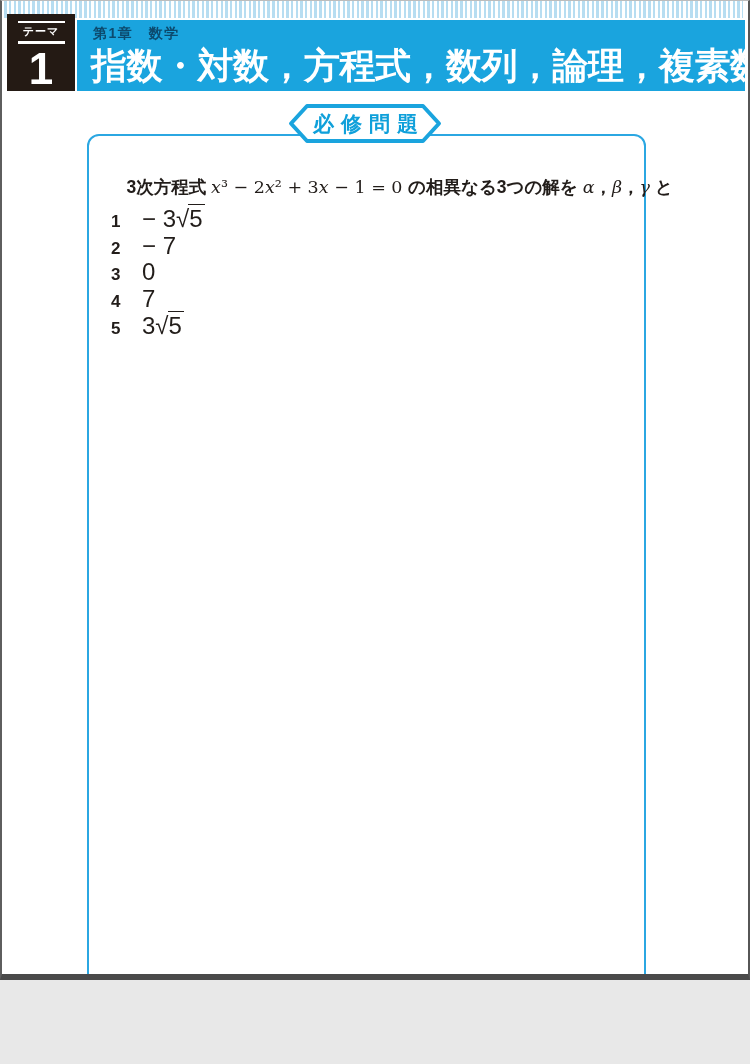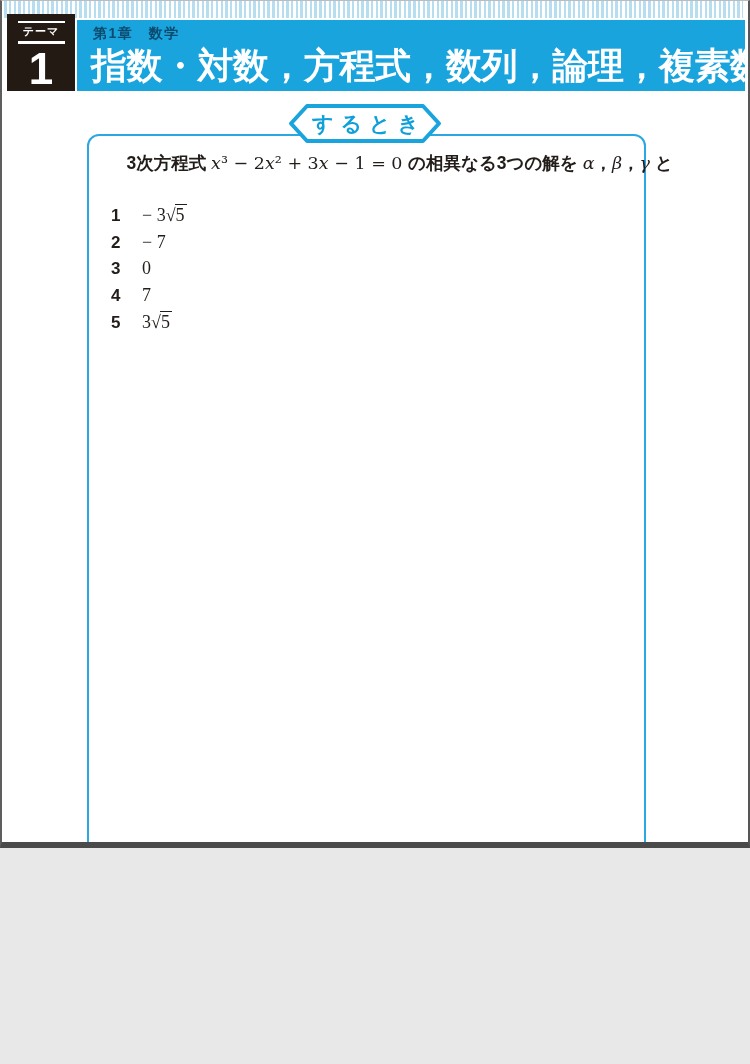--- a/index.html
+++ b/index.html
@@ -1,17 +1,17 @@
 <!DOCTYPE html>
 <html><head>
 <meta charset="utf-8">
 <style>
   html,body { margin:0; padding:0; background:#e8e8e8; }
   .page {
-    position:relative; width:750px; height:848px; background:#ffffff;
+    position:relative; width:750px; height:980px; background:#ffffff;
     font-family:"Liberation Sans",sans-serif; overflow:hidden; box-sizing:border-box;
     border-top:1px solid #bcbcbc; border-left:2px solid #5e5e5e;
     border-right:2px solid #565656; border-bottom:6px solid #4a4a4a;
     margin:0 auto;
   }
   
   .stripes {
     position:absolute; top:0; left:0; width:741px; height:17px;
     background:repeating-linear-gradient(90deg,#ffffff 0 2.3px,#b7ddf1 2.3px 4.7px);
   }
@@ -30,31 +30,31 @@
   .badge { position:absolute; left:286px; top:101px; width:154px; height:43px; z-index:3; }
   .badge svg { position:absolute; inset:0; }
   .badge-text {
     position:absolute; inset:0; display:flex; align-items:center; justify-content:center;
     color:#0fa0da; font-weight:bold; font-size:21px; letter-spacing:7px; padding-left:8px; box-sizing:border-box;
   }
   
   .problem-box { position:absolute; left:85px; top:133px; width:559px; height:851px; border:2.5px solid #2ba7e2; border-radius:12px; box-sizing:border-box; }
   
   .problem-text { position:absolute; left:107px; top:147px; width:522px; color:#221d1a; }
-  .p-line { font-size:17.5px; line-height:31px; white-space:nowrap; }
+  .p-line { font-size:17.5px; line-height:31px; white-space:nowrap;margin-top:24px; }
   .line2 { display:flex; justify-content:space-between; align-items:baseline; }
   .jp { font-weight:bold; }
   .m  { font-family:"DejaVu Serif",serif; }
   .mi { font-family:"DejaVu Serif",serif; font-style:italic; }
   .source { font-weight:normal; font-size:16px; letter-spacing:0.5px; }
   
   .choices { position:absolute; left:109px; top:204px; }
   .choice-row { display:flex; align-items:baseline; height:26.7px; }
   .choice-num { width:31px; font-weight:bold; font-size:17px; color:#221d1a; }
-  .choice-val { font-family:Liberation Serif, serif; font-size:18px; color:#221d1a; }
+  .choice-val { font-family:Liberation Sans, sans-serif; font-size:24px; color:#221d1a; }
   .sqrt-sign { letter-spacing:-1px; }
   .under-root { border-top:1.5px solid #221d1a; padding:0 2px 0 1px; }
   
   .page-number { position:absolute; left:83px; top:1012px; font-size:16px; color:#262626; letter-spacing:0.5px; }
 </style>
 </head>
 <body>
 
 <div class="page">
 
@@ -68,21 +68,21 @@
 
   <div class="chapter">第1章　数学</div>
   <div class="main-title">指数・対数，方程式，数列，論理，複素数</div>
 
   <div class="problem-box"></div>
 
   <div class="badge">
     <svg width="154" height="43" viewBox="0 0 154 43">
       <polygon points="3,21.5 19,4 135,4 151,21.5 135,39 19,39" fill="#ffffff" stroke="#1aa4de" stroke-width="4" stroke-linejoin="round"></polygon>
     </svg>
-    <div class="badge-text">するとき</div>
+    <div class="badge-text">必修問題</div>
   </div>
 
   <div class="problem-text">
     <div class="p-line"><span class="jp">　3次方程式 </span><span class="mi">x</span><span class="m">³ − 2</span><span class="mi">x</span><span class="m">² + 3</span><span class="mi">x</span><span class="m"> − 1 = 0 </span><span class="jp">の相異なる3つの解を </span><span class="mi">α</span><span class="jp">，</span><span class="mi">β</span><span class="jp">，</span><span class="mi">γ</span><span class="jp"> と</span></div>
     <div class="p-line line2">
     </div>
   </div>
 
   <div class="choices">
     <div class="choice-row">

